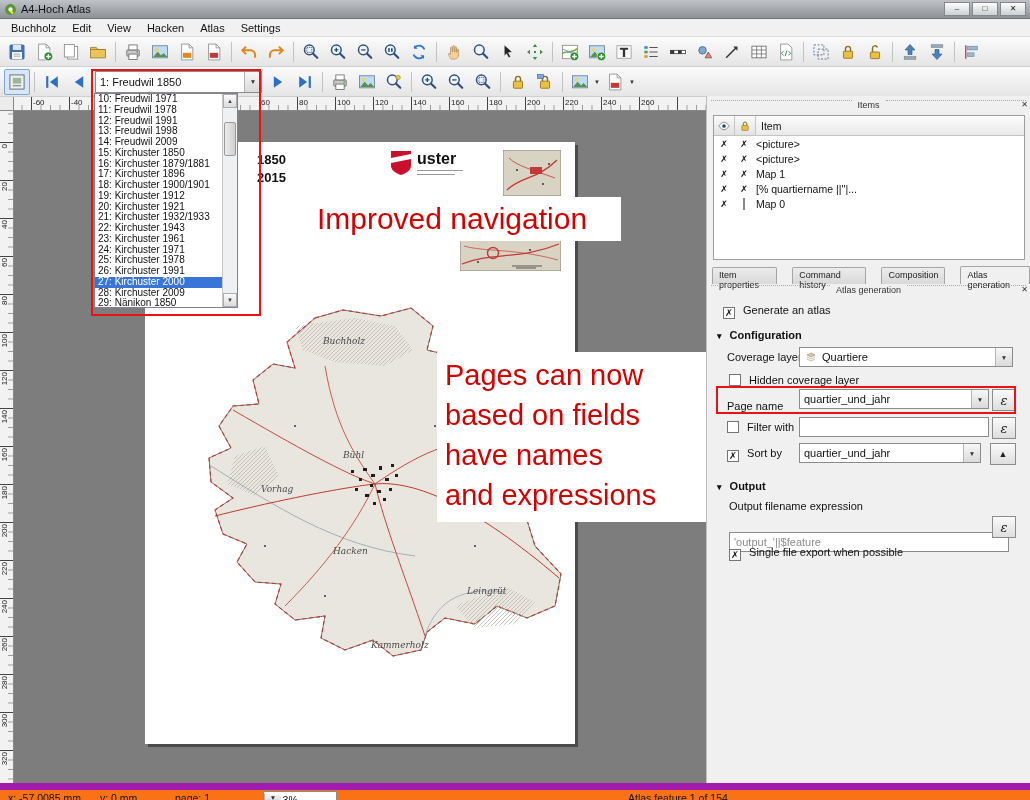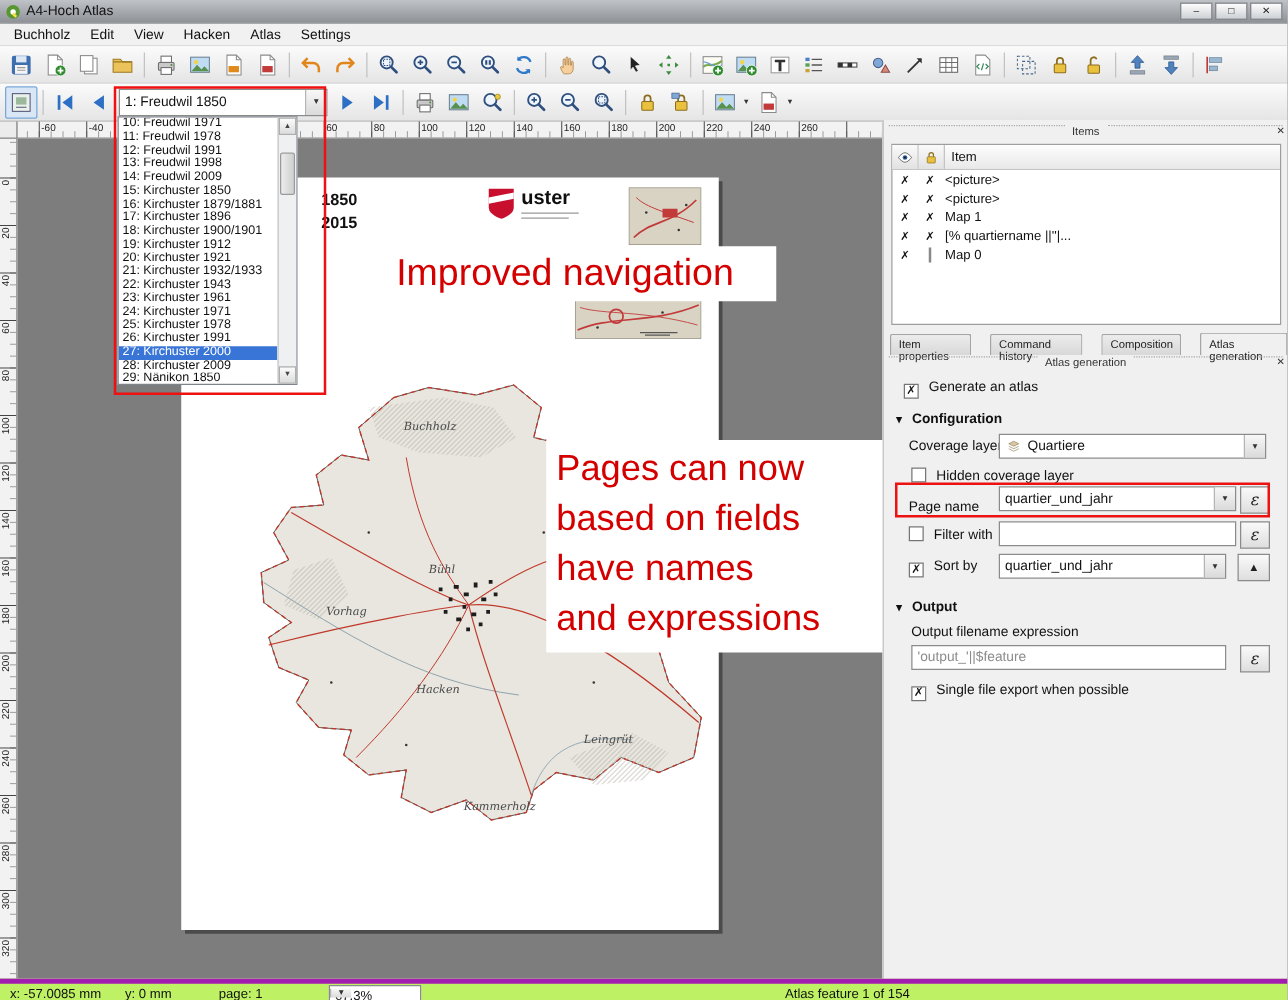--- a/index.html
+++ b/index.html
@@ -92,21 +92,21 @@
   .ghead .tri{font-size:9px;margin-right:5px}
   .cb{display:inline-block;width:12px;height:12px;border:1px solid #757575;background:#fff;text-align:center;line-height:10px;font-size:9.5px;vertical-align:-2px;margin-right:5px;color:#111}
   .frow{position:absolute;font-size:11px;white-space:nowrap}
   .field{position:absolute;height:20px}
   .lineedit{position:absolute;height:20px;background:#fff;border:1px solid #8b8b8b;display:flex;align-items:center;padding:0 4px;font-size:11px}
   .ebtn{position:absolute;width:24px;height:22px;background:linear-gradient(#fafafa,#dedede);border:1px solid #8b8b8b;display:flex;align-items:center;justify-content:center;font-family:"DejaVu Serif",serif;font-style:italic;font-size:13px;color:#222}
   .sortbtn{position:absolute;width:26px;height:22px;background:linear-gradient(#fafafa,#dedede);border:1px solid #8b8b8b;display:flex;align-items:center;justify-content:center;font-size:9px;color:#222}
   .graytext{color:#8c8c8c}
 
   
-  #statusbar{position:absolute;left:0;top:783px;width:1030px;height:17px;background:#bef264;border-top:4px solid #a21caf;font-size:10.5px}
+  #statusbar{position:absolute;left:0;top:783px;width:1030px;height:17px;background:#f97316;border-top:7px solid #a21caf;font-size:10.5px}
   #statusbar span{position:absolute;top:2px}
   #zoomCombo{position:absolute;left:263px;top:1px;width:74px;height:15px}
   #zoomCombo .combo-txt{font-size:10.5px}
 </style>
 </head>
 <body>
 
 <svg width="0" height="0" style="position:absolute" aria-hidden="true">
 <defs>
   <symbol id="s-disk" viewBox="0 0 24 24">
@@ -861,21 +861,21 @@
     <span class="combo-btn">▼</span>
   </div>
   <span class="sortbtn" style="left:283px;top:347px">▲</span>
 
   <div class="ghead" style="left:10px;top:384px">
     <span class="tri">▾</span>
     <span>Output</span>
   </div>
 
   <div class="frow" style="left:22px;top:404px">Output filename expression</div>
-  <div class="lineedit graytext" style="left:22px;top:420px;width:252px">
+  <div class="lineedit graytext" style="left:22px;top:436px;width:280px">
     <span>'output_'||$feature</span>
   </div>
   <span class="ebtn" style="left:285px;top:420px">ε</span>
 
   <div class="frow" style="left:22px;top:450px">
     <span class="cb">✗</span>
     <span>Single file export when possible</span>
   </div>
 </div>
 

